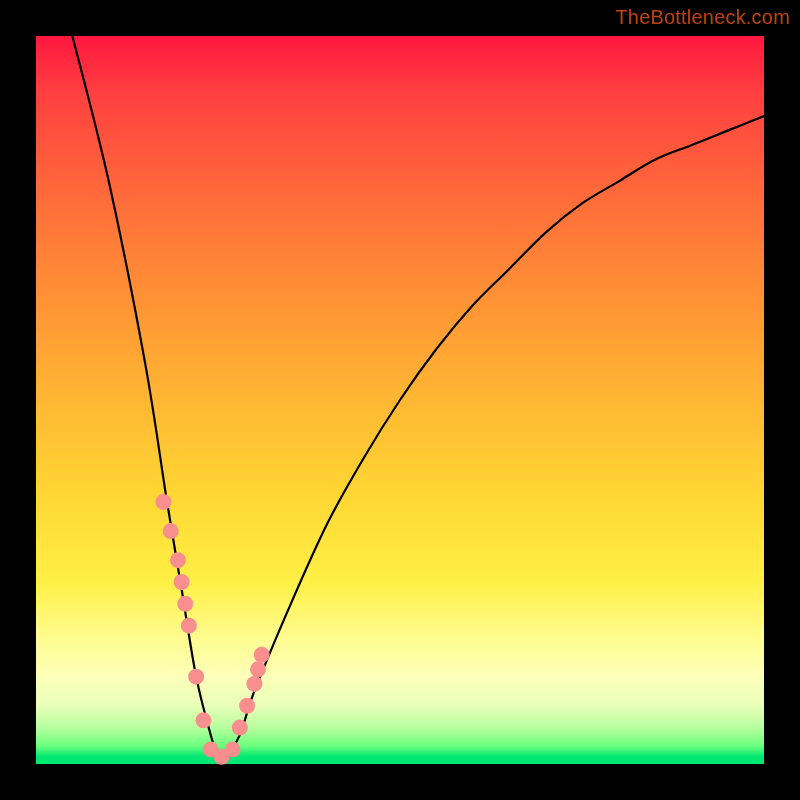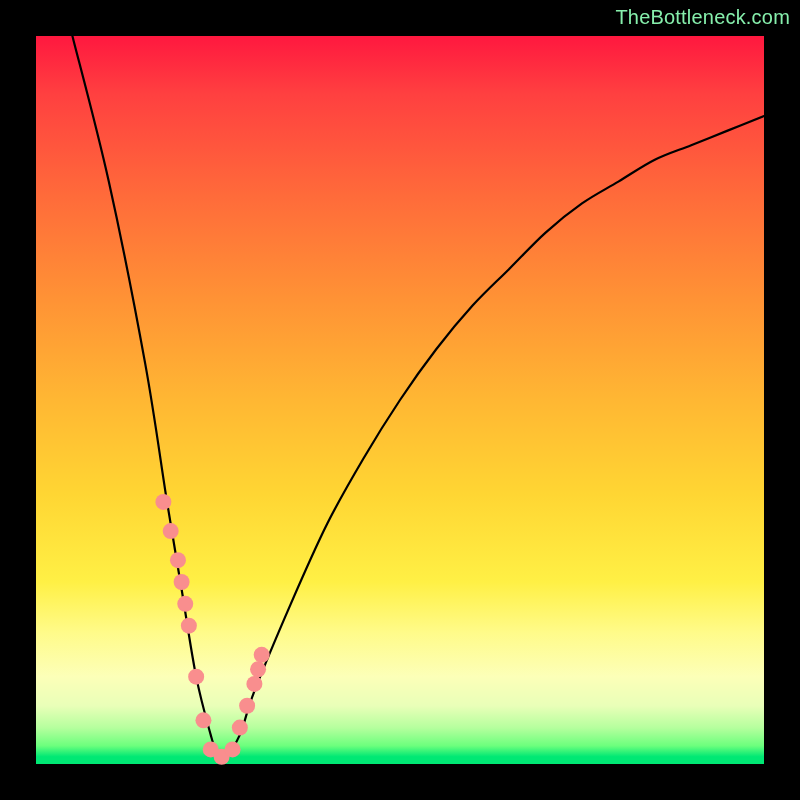--- a/index.html
+++ b/index.html
@@ -41,21 +41,21 @@
         #b6ff9e 95%,
         #6cff7d 97.5%,
         #00e874 99%,
         #00e874 100%
       );
   }
   .watermark {
     position: absolute;
     top: 6px;
     right: 10px;
-    color: #86efac;
+    color: #c2410c;
     font-size: 20px;
     font-weight: 500;
     letter-spacing: 0.2px;
     user-select: none;
   }
   svg.curve {
     position: absolute;
     left: 0; top: 0;
     width: 728px;
     height: 728px;

